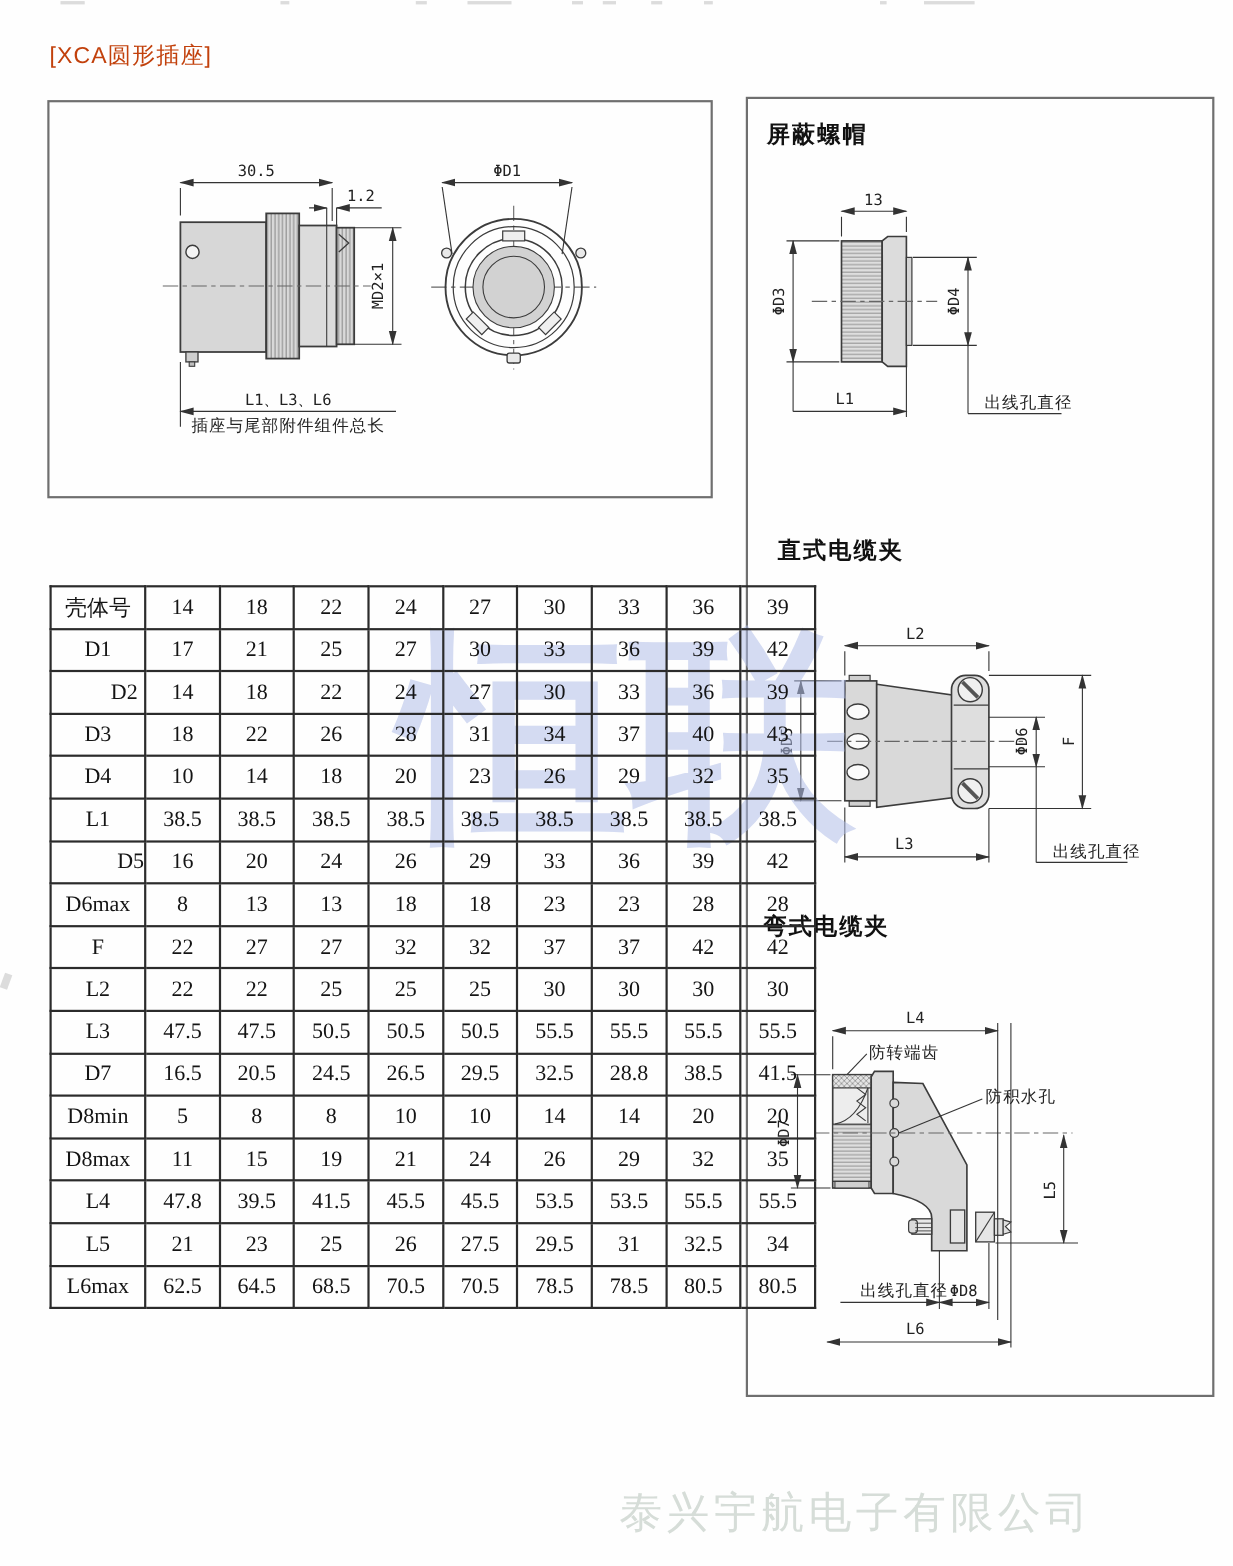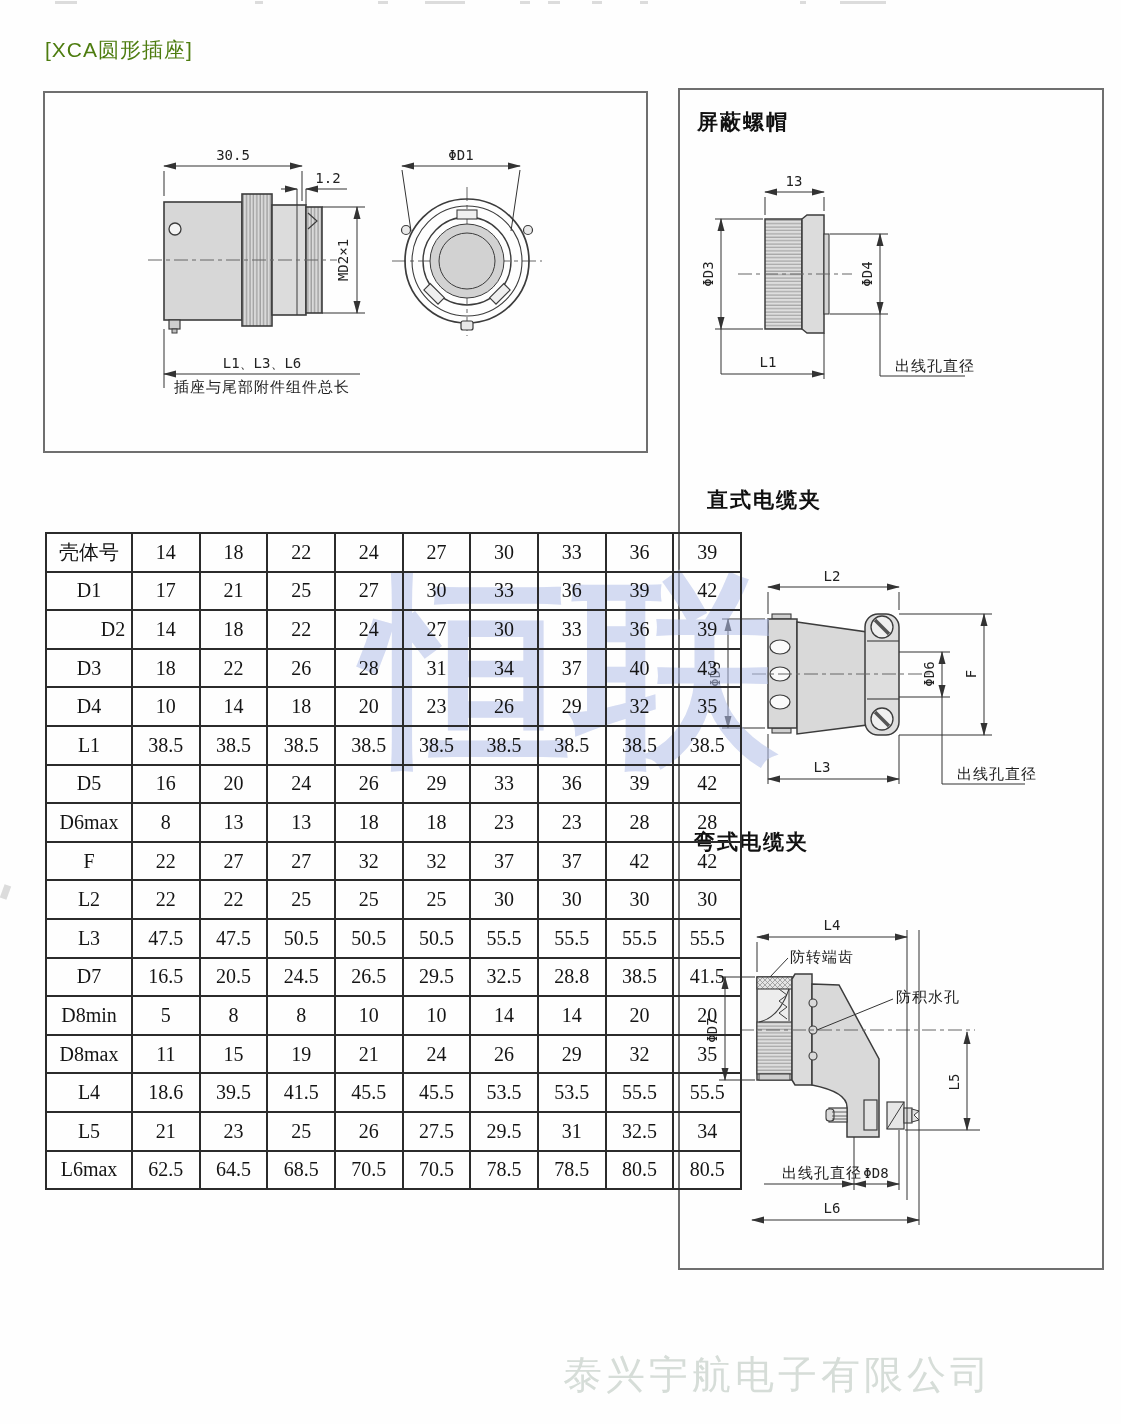--- a/index.html
+++ b/index.html
@@ -1,21 +1,21 @@
 <!DOCTYPE html>
 <html><head>
 <meta charset="utf-8">
 <style>
   html,body{margin:0;padding:0;background:#ffffff;}
   #page{position:relative;width:1121px;height:1424px;background:#fefefe;overflow:hidden;
         font-family:"Liberation Sans",sans-serif;}
   
   .artifact{position:absolute;background:#bfbfbf;opacity:.55;}
   
-  #page-title{position:absolute;left:45px;top:36px;font-size:21px;color:#4d7c0f;letter-spacing:1px;}
+  #page-title{position:absolute;left:45px;top:36px;font-size:21px;color:#c2410c;letter-spacing:1px;}
   
   .frame{position:absolute;border:2px solid #6f6f6f;background:transparent;}
   #overview-box{left:43px;top:91px;width:601px;height:358px;}
   #accessory-panel{left:678px;top:88px;width:422px;height:1178px;}
   .sec-title{position:absolute;font-size:21px;font-weight:bold;color:#111;letter-spacing:2px;}
   
   #spec-table{position:absolute;left:45px;top:532px;width:697px;border-collapse:collapse;
               table-layout:fixed;z-index:2;font-family:"Liberation Serif","DejaVu Serif",serif;}
   #spec-table td{border:2px solid #2b2b2b;height:36.6px;text-align:center;vertical-align:middle;
               font-size:20px;color:#141414;padding:0;background:transparent;}
@@ -211,21 +211,21 @@
           <td>38.5</td>
           <td>38.5</td>
           <td>38.5</td>
           <td>38.5</td>
           <td>38.5</td>
           <td>38.5</td>
           <td>38.5</td>
           <td>38.5</td>
         </tr>
         <tr>
-          <td style="width: 84px;">D5</td>
+          <td style="width: 84px; text-align: right;">D5</td>
           <td>16</td>
           <td>20</td>
           <td>24</td>
           <td>26</td>
           <td>29</td>
           <td>33</td>
           <td>36</td>
           <td>39</td>
           <td>42</td>
         </tr>
@@ -308,21 +308,21 @@
           <td>19</td>
           <td>21</td>
           <td>24</td>
           <td>26</td>
           <td>29</td>
           <td>32</td>
           <td>35</td>
         </tr>
         <tr>
           <td style="width: 84px;">L4</td>
-          <td>18.6</td>
+          <td>47.8</td>
           <td>39.5</td>
           <td>41.5</td>
           <td>45.5</td>
           <td>45.5</td>
           <td>53.5</td>
           <td>53.5</td>
           <td>55.5</td>
           <td>55.5</td>
         </tr>
         <tr>

